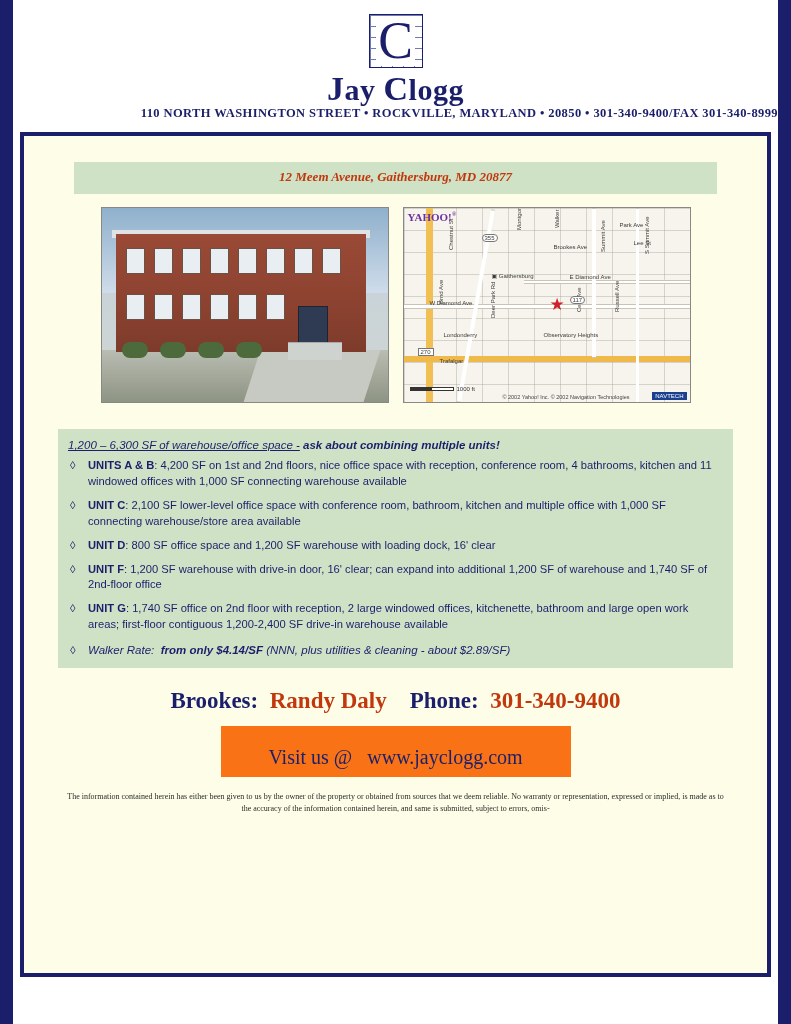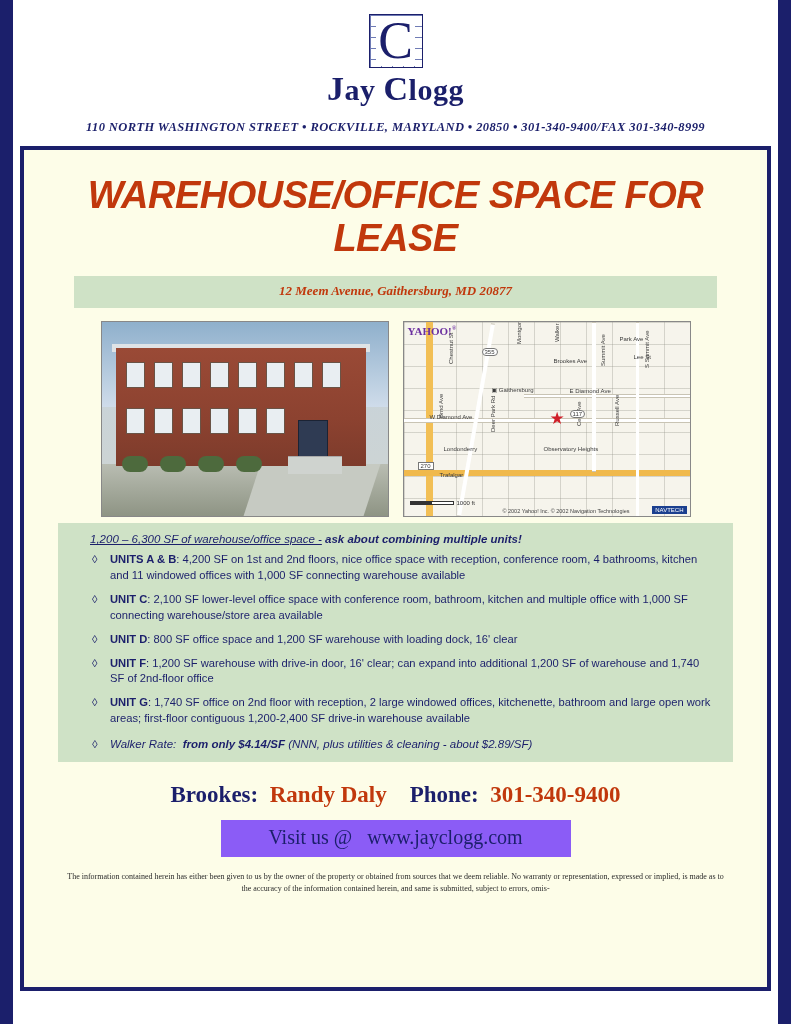--- a/index.html
+++ b/index.html
@@ -68,27 +68,26 @@
   .firm-sub {
     font-family: "Liberation Serif", serif;
     font-size: 13px;
     font-weight: bold;
     color: #1b1f6b;
     letter-spacing: 1.5px;
     margin-top: 1px;
   }
   .address-line {
     font-family: "Liberation Serif", serif;
-    font-style: italic;
     font-weight: bold;
     font-size: 12.5px;
     color: #1b1f6b;
     letter-spacing: 0.4px;
-    margin-top: 14px;
     padding-bottom: 8px;
+    text-align: right;
   }
 
   
   .flyer {
     margin: 3px 7px 0 7px;
     border: 4px solid #1b1f6b;
     background: #fdfde8;
     height: 845px;
     position: relative;
     padding: 10px 12px 0 12px;
@@ -182,23 +181,23 @@
     font-weight:bold; font-size:11px; color:#6b2fa0;
   }
   .yahoo sup { font-size:6px; }
   .map-scale { position:absolute; left:6px; bottom:10px; font-size:6px; color:#333; }
   .map-scale .bar { display:inline-block; width:44px; height:4px; border:1px solid #333; background:linear-gradient(to right,#333 0 50%, #fff 50% 100%); vertical-align:middle; margin-right:3px;}
   .map-credit { position:absolute; right:3px; bottom:2px; font-size:5.5px; color:#444; }
   .navtech { position:absolute; right:3px; bottom:2px; font-size:6px; color:#fff; background:#1b3f8f; padding:1px 3px; }
 
   
   .details {
-    margin: 6px 22px 0 22px;
+    margin: 26px 22px 0 22px;
     background: #cfe2c6;
-    padding: 10px 18px 12px 32px;
+    padding: 10px 18px 12px 10px;
   }
   .details-head {
     font-family: "Liberation Sans", sans-serif;
     font-size: 11.5px;
     font-style: italic;
     color: #1b1f6b;
     margin-bottom: 7px;
   }
   .details-head u { text-decoration: underline; }
   .details-head b { font-weight: bold; }
@@ -234,23 +233,23 @@
     margin-top: 20px;
     font-family: "Liberation Serif", serif;
     font-size: 23px;
     font-weight: bold;
     color: #1b1f6b;
   }
   .contact .val { color: #c1380c; }
   .visit-band {
     margin: 12px auto 0 auto;
     width: 350px;
-    background: #8b5cf6;
-    text-align: center;
-    padding: 6px 0 8px 0;
+    background: #f97316;
+    text-align: center;
+    padding: 20px 0 8px 0;
     font-family: "Liberation Serif", serif;
     font-size: 20px;
     color: #1b1f6b;
   }
   .visit-band .url { color: #1b1f6b; }
 
   .disclaimer {
     margin: 14px 26px 0 26px;
     text-align: center;
     font-family: "Liberation Serif", serif;
@@ -278,21 +277,20 @@
       </div>
     </div>
     <div class="firm-name">
       <span class="big">J</span><span>ay</span>&nbsp;<span class="big">C</span><span>logg</span>
     </div>
     <div class="address-line">110 NORTH WASHINGTON STREET • ROCKVILLE, MARYLAND • 20850 • 301-340-9400/FAX 301-340-8999</div>
   </div>
 
   <div class="flyer">
 
-    <div class="headline">WAREHOUSE/OFFICE SPACE FOR LEASE</div>
 
     <div class="addr-band">
       <div class="l1">12 Meem Avenue, Gaithersburg, MD 20877</div>
     </div>
 
     <div class="images">
 
       <div class="photo">
         <div class="ph-sky"></div>
         <div class="ph-lawn"></div>

